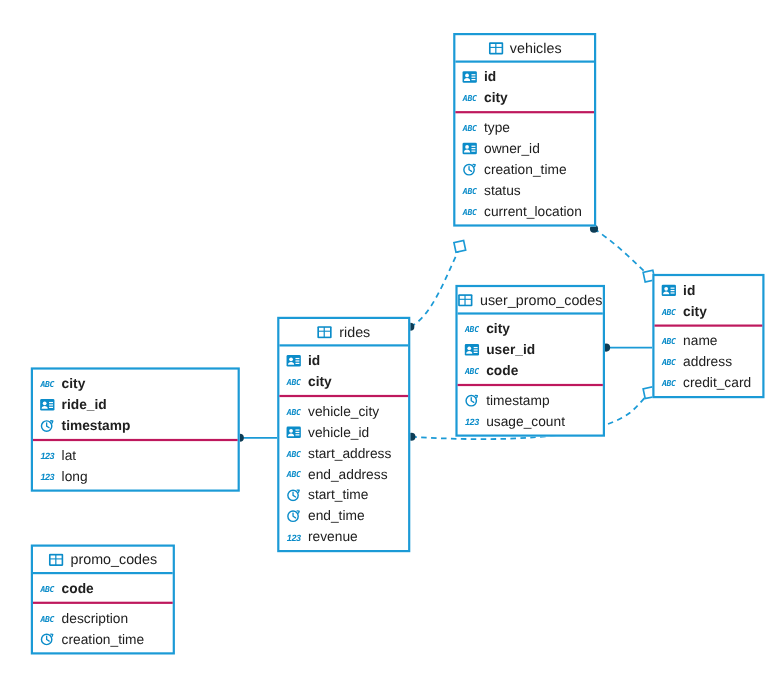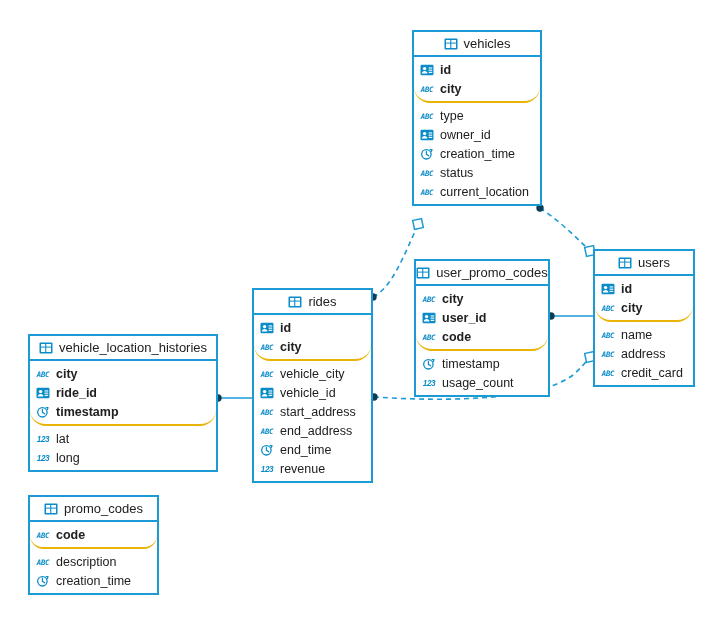--- a/index.html
+++ b/index.html
@@ -22,21 +22,21 @@
     display:flex;align-items:center;justify-content:center;gap:6px;
     height:25px;
     border-bottom:2px solid #1b9ad6;
     box-sizing:border-box;
     padding:0 8px;
   }
   .tbl-title{
     font-size:13px;color:#202020;white-space:nowrap;
   }
   .section{box-sizing:border-box;}
-  .section.pk{border-bottom:2px solid #eab308;border-radius:16px;}
+  .section.pk{border-bottom:2px solid #be185d;}
   .col{
     display:flex;align-items:center;gap:6px;
     height:19px;padding:0 4px 0 6px;
     font-size:12.5px;color:#202020;white-space:nowrap;
     box-sizing:border-box;
   }
   .col.bold{font-weight:bold;}
   .ic{flex:0 0 auto;display:inline-flex;align-items:center;justify-content:center;font-style:italic;}
   .ic svg{display:block;}
 </style>
@@ -204,32 +204,20 @@
           <span class="ic">
             <svg width="14" height="12" viewBox="0 0 14 12">
               <text x="7" y="9.4" text-anchor="middle" font-size="8.2" font-family="&quot;Liberation Sans&quot;, sans-serif" font-weight="bold" fill="#0b8cc9" letter-spacing="-0.4">123</text>
             </svg>
           </span>
           <span>usage_count</span>
         </div>
       </div>
     </div>
     <div class="table" style="left: 593px; top: 249px; width: 102px;">
-      <div class="tbl-header">
-        <span class="ic">
-          <svg width="14" height="12" viewBox="0 0 14 12">
-            <rect x="0.5" y="0.5" width="13" height="11" rx="1" fill="#0b8cc9"></rect>
-            <rect x="2" y="2" width="4.2" height="2.6" fill="#fff"></rect>
-            <rect x="7.3" y="2" width="4.7" height="2.6" fill="#fff"></rect>
-            <rect x="2" y="5.6" width="4.2" height="4.4" fill="#fff"></rect>
-            <rect x="7.3" y="5.6" width="4.7" height="4.4" fill="#fff"></rect>
-          </svg>
-        </span>
-        <span class="tbl-title">users</span>
-      </div>
       <div class="section pk" style="padding-top: 3px; padding-bottom: 3px;">
         <div class="col bold">
           <span class="ic">
             <svg width="14" height="12" viewBox="0 0 14 12">
               <rect x="0.5" y="0.8" width="13" height="10.4" rx="1.2" fill="#0b8cc9"></rect>
               <circle cx="4.6" cy="4.6" r="1.7" fill="#fff"></circle>
               <path d="M1.8 9.6c0-1.7 1.3-2.6 2.8-2.6s2.8.9 2.8 2.6z" fill="#fff"></path>
               <rect x="8.6" y="3.4" width="3.6" height="1.1" fill="#fff"></rect>
               <rect x="8.6" y="5.6" width="3.6" height="1.1" fill="#fff"></rect>
               <rect x="8.6" y="7.8" width="3.6" height="1.1" fill="#fff"></rect>
@@ -348,45 +336,43 @@
           <span>end_address</span>
         </div>
         <div class="col">
           <span class="ic">
             <svg width="14" height="12" viewBox="0 0 14 12">
               <circle cx="6.4" cy="6.3" r="4.7" fill="none" stroke="#0b8cc9" stroke-width="1.3"></circle>
               <path d="M6.4 3.4V6.3l2.3 1.5" fill="none" stroke="#0b8cc9" stroke-width="1.2" stroke-linecap="round"></path>
               <path d="M10.1 1.5l1.9 0.2-0.6 1.8" fill="none" stroke="#0b8cc9" stroke-width="1.2" stroke-linecap="round" stroke-linejoin="round"></path>
             </svg>
           </span>
+          <span>start_time</span>
+        </div>
+        <div class="col">
+          <span class="ic">
+            <svg width="14" height="12" viewBox="0 0 14 12">
+              <circle cx="6.4" cy="6.3" r="4.7" fill="none" stroke="#0b8cc9" stroke-width="1.3"></circle>
+              <path d="M6.4 3.4V6.3l2.3 1.5" fill="none" stroke="#0b8cc9" stroke-width="1.2" stroke-linecap="round"></path>
+              <path d="M10.1 1.5l1.9 0.2-0.6 1.8" fill="none" stroke="#0b8cc9" stroke-width="1.2" stroke-linecap="round" stroke-linejoin="round"></path>
+            </svg>
+          </span>
           <span>end_time</span>
         </div>
         <div class="col">
           <span class="ic">
             <svg width="14" height="12" viewBox="0 0 14 12">
               <text x="7" y="9.4" text-anchor="middle" font-size="8.2" font-family="&quot;Liberation Sans&quot;, sans-serif" font-weight="bold" fill="#0b8cc9" letter-spacing="-0.4">123</text>
             </svg>
           </span>
           <span>revenue</span>
         </div>
       </div>
     </div>
     <div class="table" style="left: 28px; top: 334px; width: 190px;">
-      <div class="tbl-header">
-        <span class="ic">
-          <svg width="14" height="12" viewBox="0 0 14 12">
-            <rect x="0.5" y="0.5" width="13" height="11" rx="1" fill="#0b8cc9"></rect>
-            <rect x="2" y="2" width="4.2" height="2.6" fill="#fff"></rect>
-            <rect x="7.3" y="2" width="4.7" height="2.6" fill="#fff"></rect>
-            <rect x="2" y="5.6" width="4.2" height="4.4" fill="#fff"></rect>
-            <rect x="7.3" y="5.6" width="4.7" height="4.4" fill="#fff"></rect>
-          </svg>
-        </span>
-        <span class="tbl-title">vehicle_location_histories</span>
-      </div>
       <div class="section pk" style="padding-top: 3px; padding-bottom: 3px;">
         <div class="col bold">
           <span class="ic">
             <svg width="14" height="12" viewBox="0 0 14 12">
               <text x="7" y="9" text-anchor="middle" font-size="7.4" font-family="&quot;DejaVu Sans Mono&quot;, monospace" font-weight="bold" fill="#0b8cc9" letter-spacing="-0.3">ABC</text>
             </svg>
           </span>
           <span>city</span>
         </div>
         <div class="col bold">

